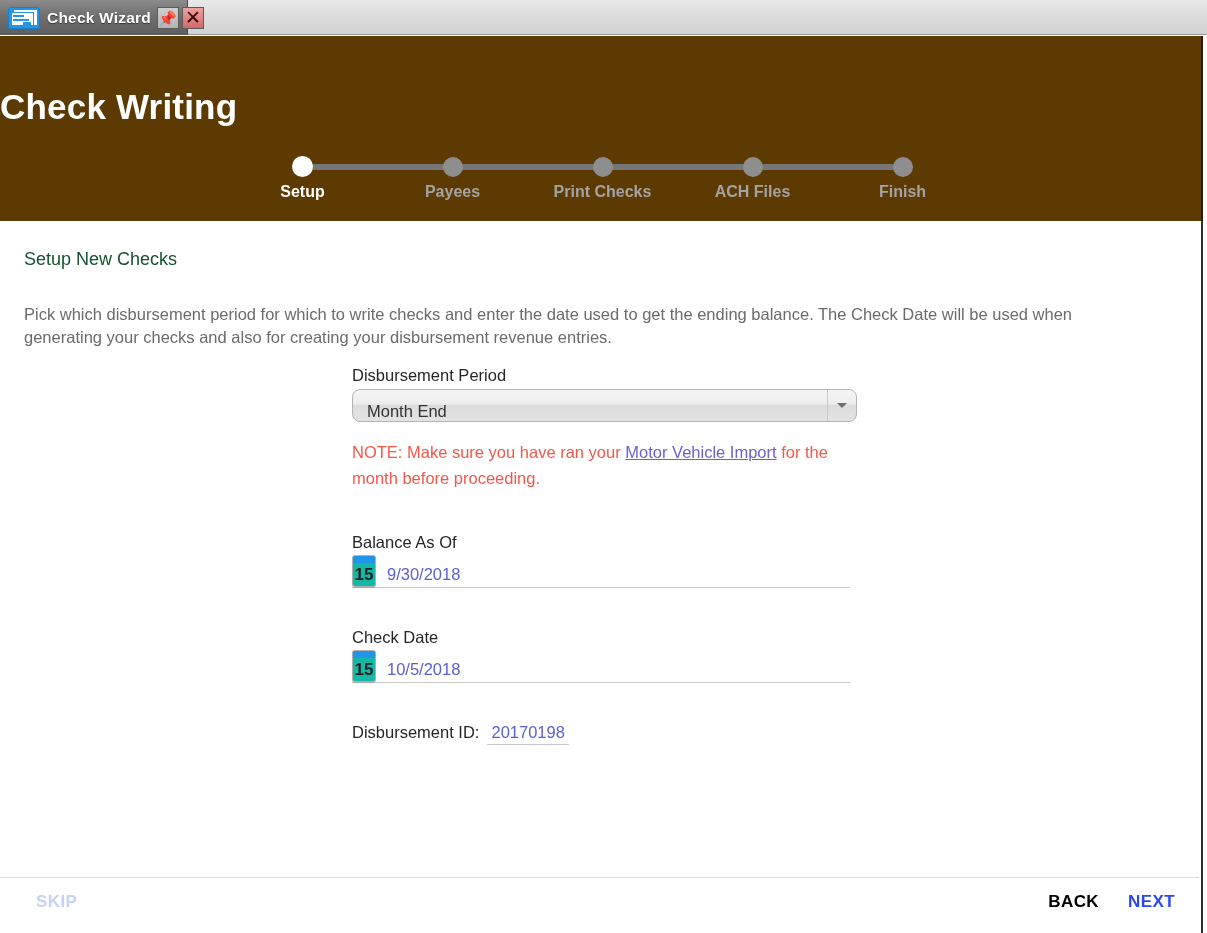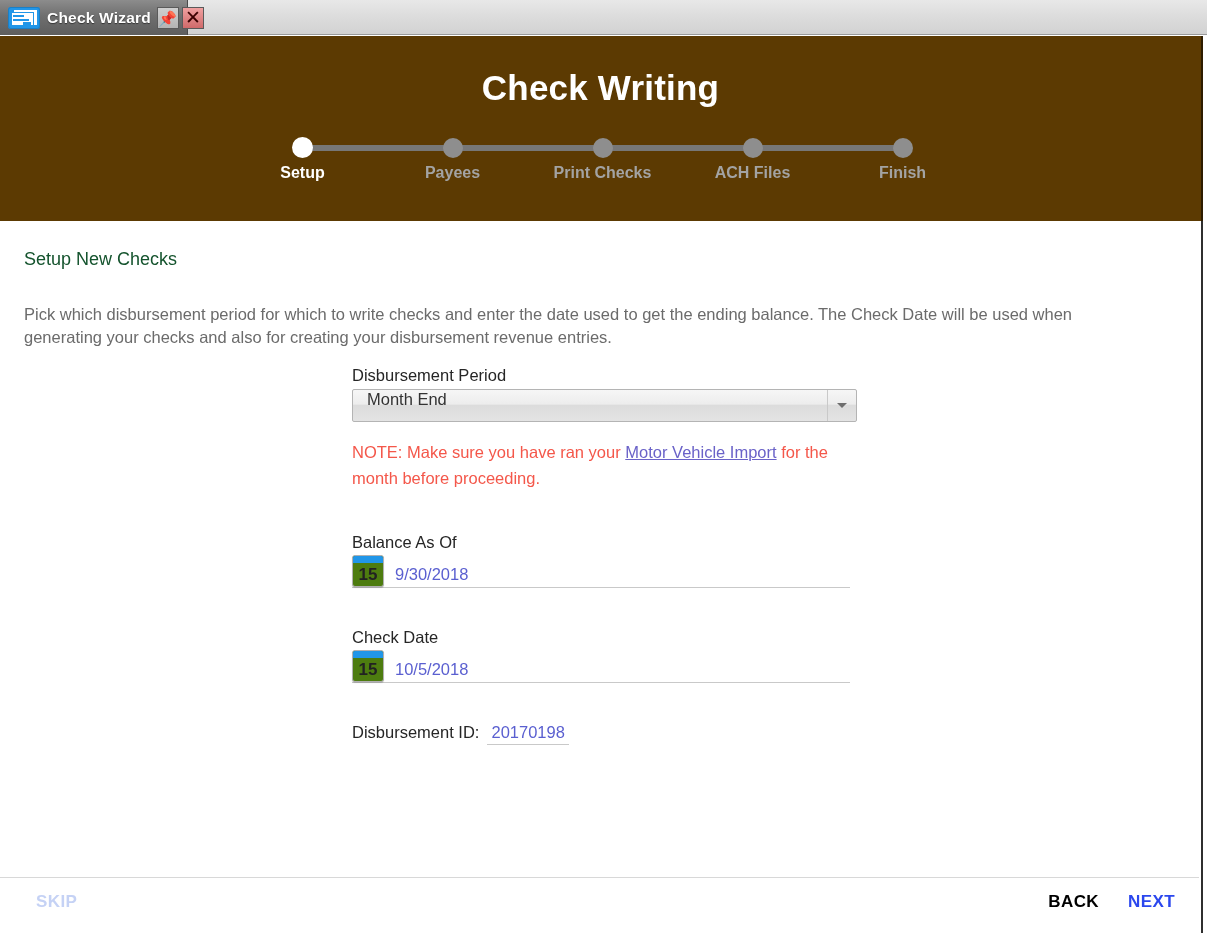--- a/index.html
+++ b/index.html
@@ -115,25 +115,25 @@
   .wizard-header {
     position: absolute;
     left: 0; top: 36px;
     width: 1203px;
     height: 185px;
     background: #5c3a02;
     border-right: 2px solid #2e1c00;
     box-sizing: border-box;
   }
   .wizard-title {
-    text-align: center;
+    text-align: left;
     color: #ffffff;
     font-size: 35px;
     font-weight: bold;
-    padding-top: 32px;
+    padding-top: 51px;
     letter-spacing: .2px;
   }
 
   .steps {
     position: relative;
     margin: 24px auto 0 auto;
     width: 640px;
     height: 60px;
   }
   .steps-line {
@@ -211,24 +211,24 @@
   }
   .fld-label {
     font-size: 16.5px;
     color: #262626;
     margin-bottom: 4px;
   }
 
   .select-box {
     height: 33px;
     border: 1px solid #b4b4b4;
-    border-radius: 2px;
+    border-radius: 8px;
     background: linear-gradient(to bottom, #f6f6f6 0%, #ededed 45%, #dcdcdc 50%, #e4e4e4 100%);
     display: flex;
-    align-items: flex-start;
+    align-items: flex-end;
     box-sizing: border-box;
     position: relative;
   }
   .select-value {
     flex: 1;
     padding-left: 14px;
     font-size: 16.5px;
     color: #333333;
   }
   .select-arrow-box {
@@ -261,27 +261,27 @@
 
   .date-row {
     display: flex;
     align-items: flex-end;
     border-bottom: 1px solid #c9c9c9;
     height: 32px;
     width: 498px;
     box-sizing: border-box;
   }
   .cal-icon {
-    width: 32px;
+    width: 24px;
     height: 32px;
     flex: none;
     border: 1px solid #b0b0b0;
     border-radius: 3px;
     box-sizing: border-box;
-    background: #4d7c0f;
+    background: #14b8a6;
     position: relative;
     box-shadow: 0 1px 1px rgba(0,0,0,.18);
     overflow: hidden;
   }
   .cal-icon .cal-top {
     position: absolute;
     left: 0; top: 0; right: 0;
     height: 7px;
     background: #2196e8;
   }

